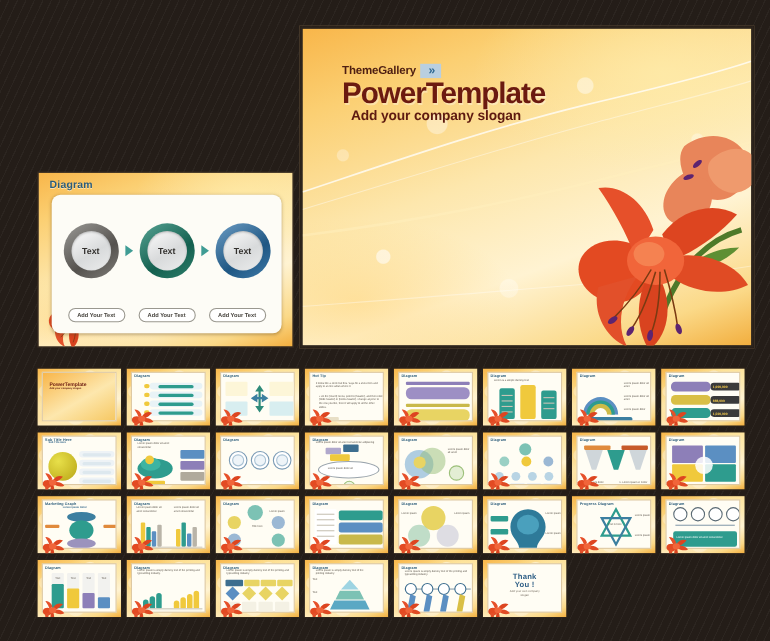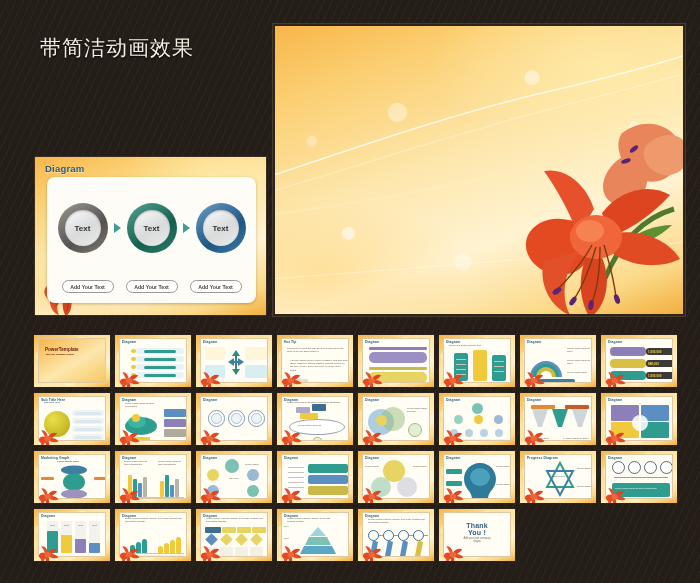--- a/index.html
+++ b/index.html
@@ -216,33 +216,40 @@
     transform: translate(-50%,-50%);
     text-align: center;
   }
   .ty-main { font-size: 7px; font-weight: 700; color: #2f5f86; letter-spacing: .2px; }
   .ty-sub { font-size: 2.6px; color: #7a7266; margin-top: 1px; }
 </style>
 </head>
 <body>
 
 <div class="headline">
-  <div class="hl-third">带简洁动画效果</div>
 </div>
 
 <div id="title-slide" class="slide-bg">
   <div class="bokeh"></div>
 
   <svg class="swoosh" viewBox="0 0 412 292" preserveAspectRatio="none">
     <path d="M0,150 C90,120 170,92 260,70 C320,56 370,44 412,30" fill="none" stroke="rgba(255,255,255,.75)" stroke-width="1.6"></path>
     <path d="M0,166 C100,136 180,110 270,86 C330,70 380,58 412,48" fill="none" stroke="rgba(255,255,255,.4)" stroke-width="1"></path>
     <path d="M0,190 C110,176 200,158 300,132 C350,120 390,110 412,104" fill="none" stroke="rgba(255,240,190,.5)" stroke-width="2.4"></path>
     <path d="M0,255 C120,246 230,238 330,228 C370,224 400,220 412,218" fill="none" stroke="rgba(255,255,255,.35)" stroke-width="1"></path>
   </svg>
 
+  <div class="tg-logo">
+    <div class="tg-row">
+      <span class="tg-name">ThemeGallery</span>
+      <span class="tg-mark">»</span>
+    </div>
+    <div class="tg-title">PowerTemplate</div>
+    <div class="tg-slogan">Add your company slogan</div>
+  </div>
 
   <svg class="lily" style="right:-6px; bottom:-4px; width:215px; height:205px;" viewBox="0 0 215 205">
     <g>
       <path d="M120,198 C128,168 140,140 160,120 C172,108 186,100 200,96" fill="none" stroke="#4e7a2a" stroke-width="5"></path>
       <path d="M150,130 C165,118 182,112 198,112 C186,124 168,132 152,134 Z" fill="#5e8f33"></path>
 
       <path d="M148,20 C166,6 190,8 202,24 C212,38 206,58 190,66 C176,73 158,66 150,52 C144,40 142,28 148,20 Z" fill="#e8855a"></path>
       <path d="M175,30 C190,18 208,20 214,34 C219,46 210,60 196,62 C184,64 172,54 170,44 C169,38 170,34 175,30 Z" fill="#ef9a6d"></path>
       <path d="M152,42 C136,50 126,66 130,80 C134,93 152,96 164,86 C174,78 176,62 170,52 Z" fill="#e8855a"></path>
 

